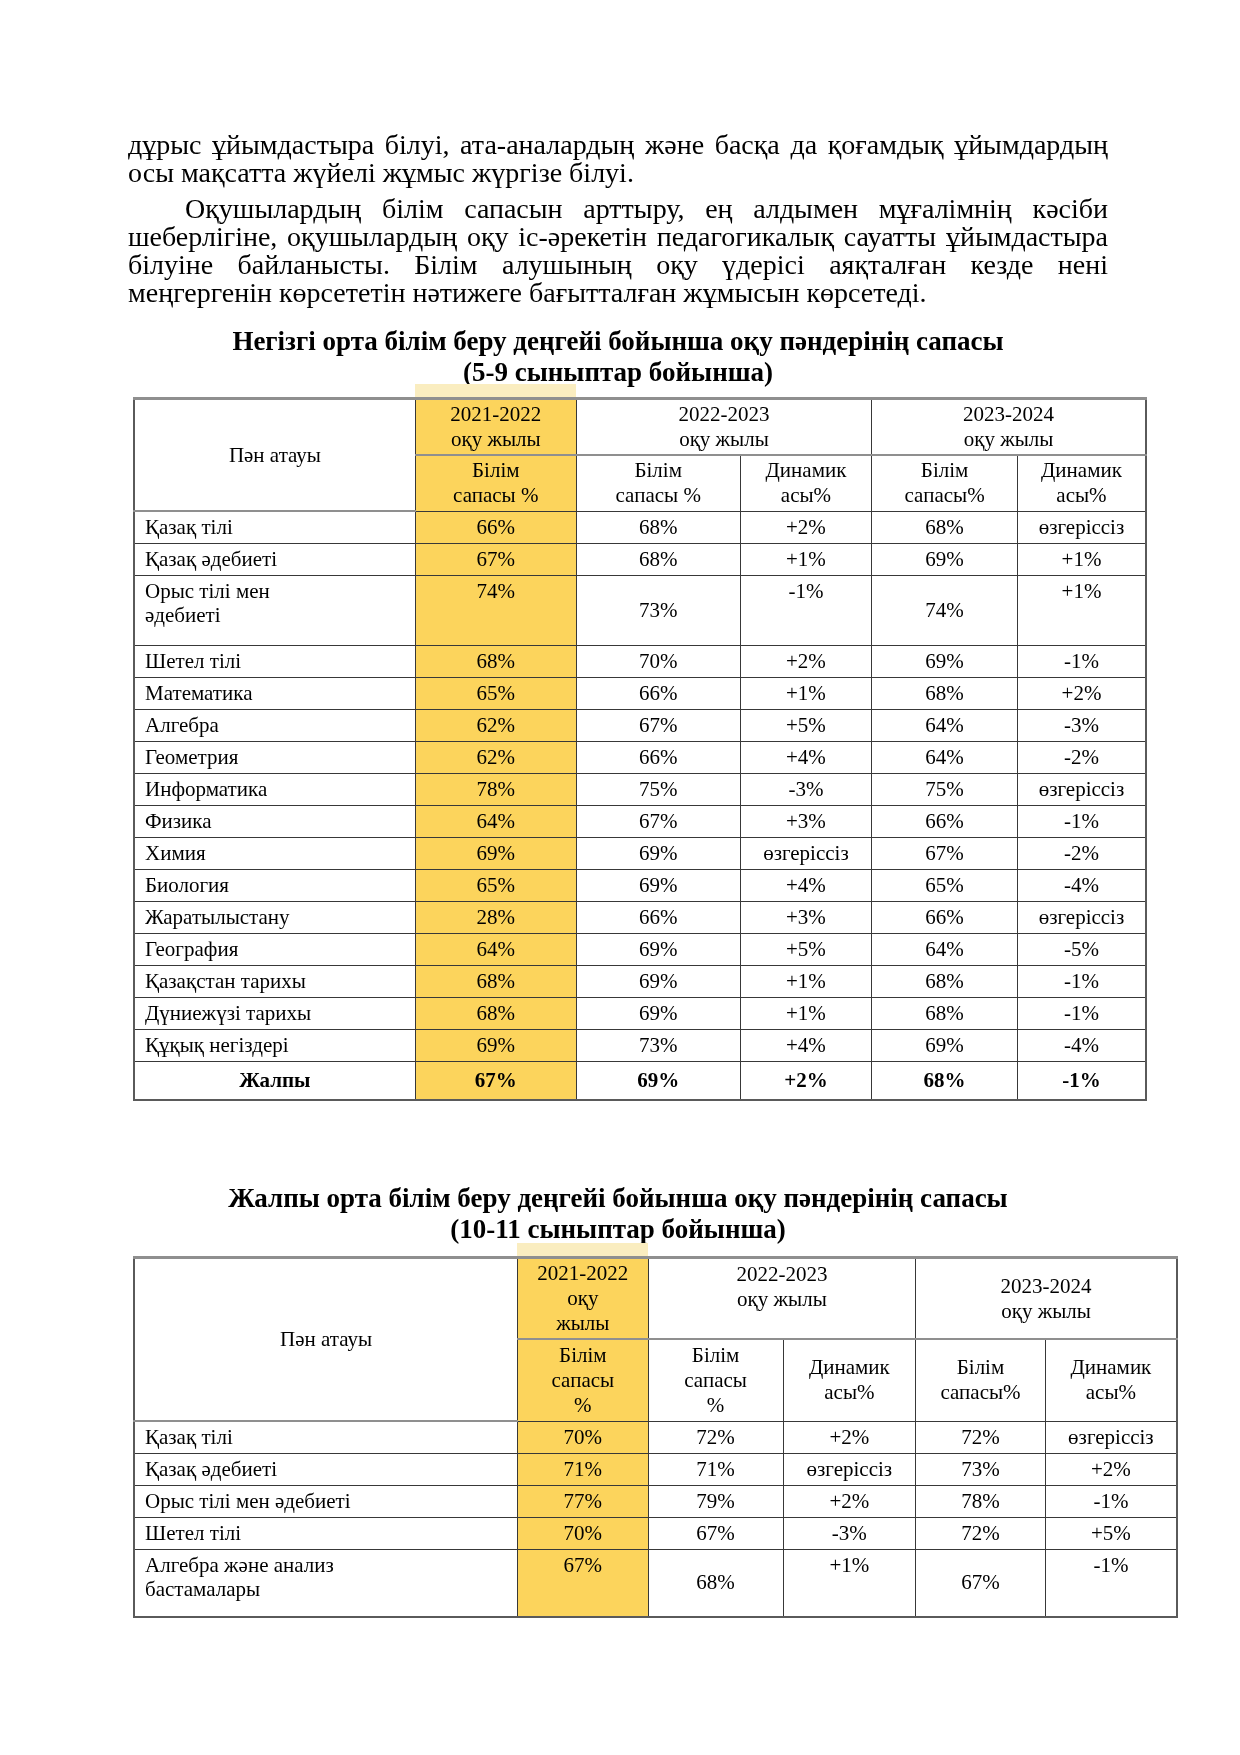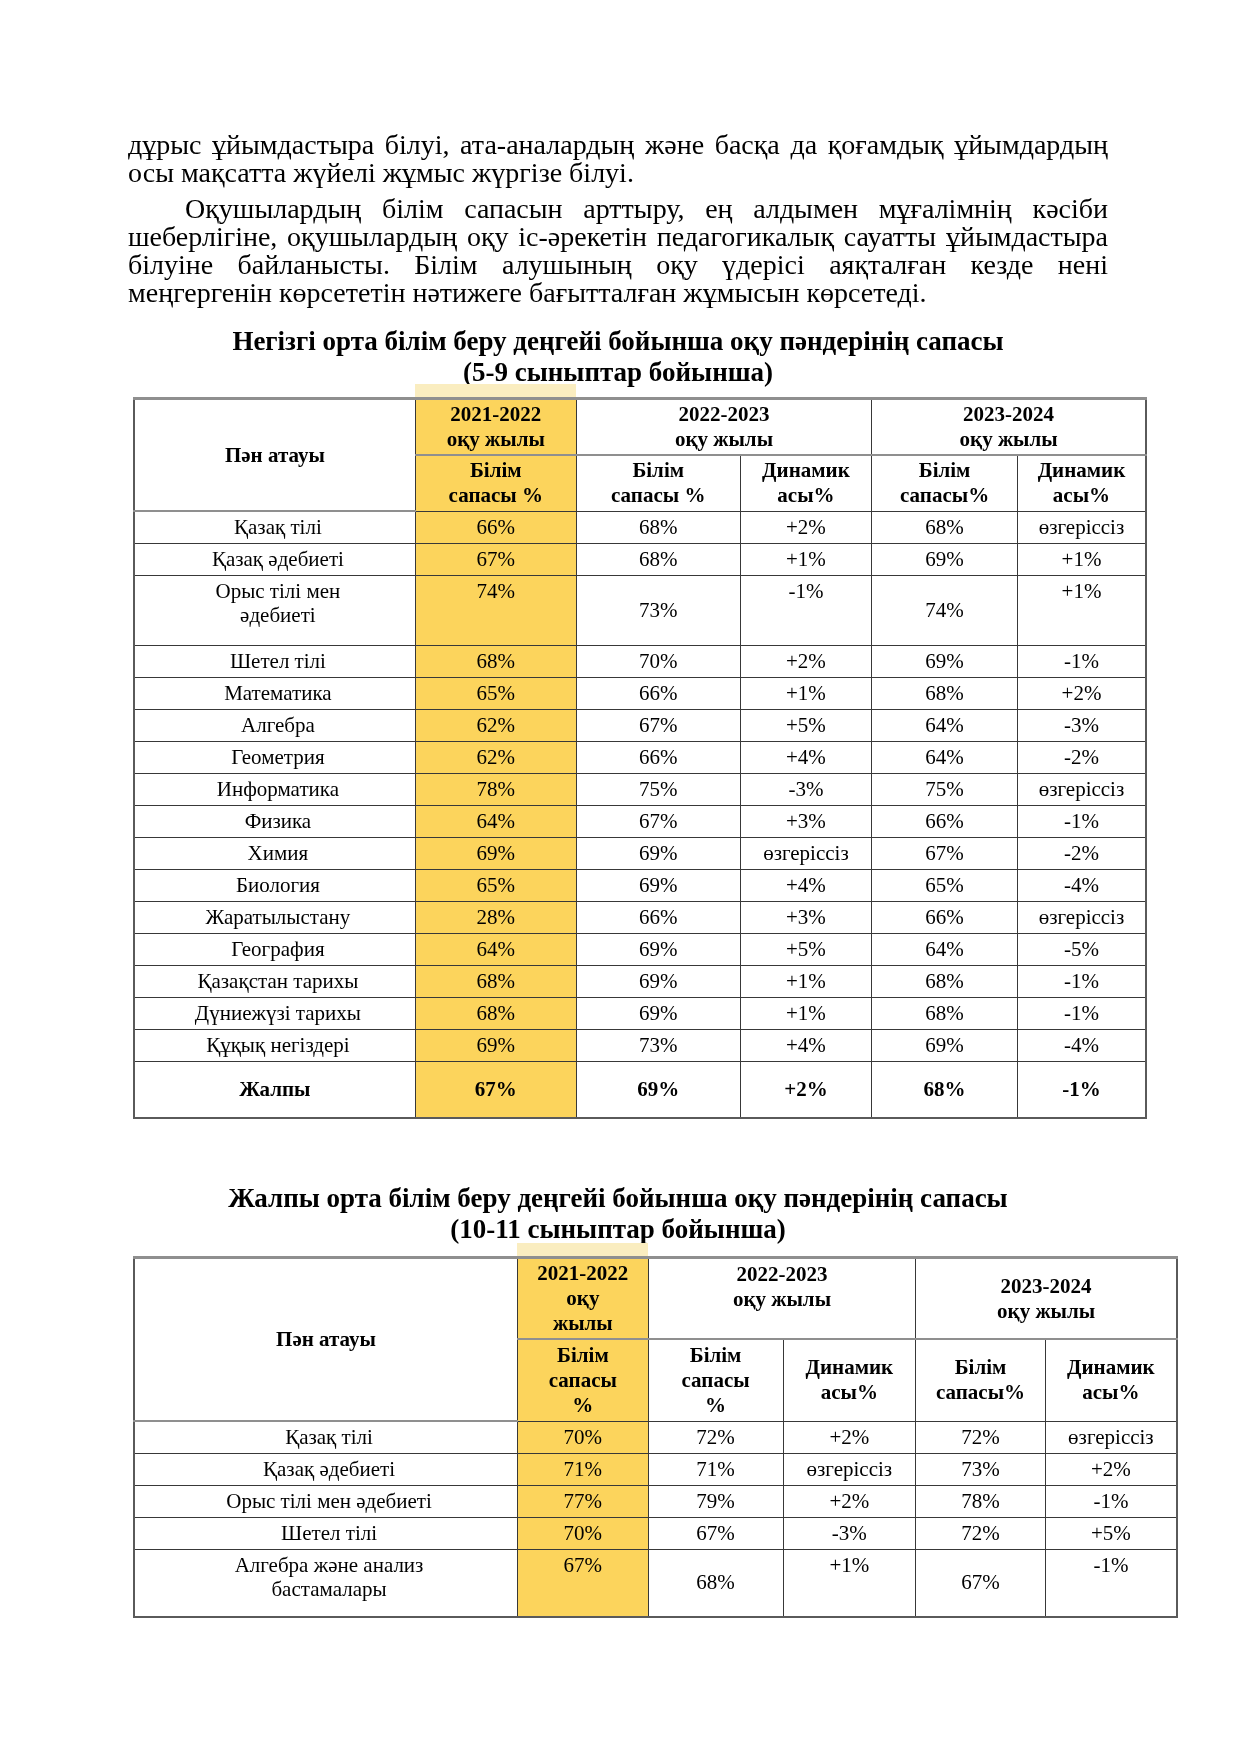--- a/index.html
+++ b/index.html
@@ -46,40 +46,40 @@
     border:2px solid var(--bord-outer,#5a5a5a);
     border-top:3px solid #8f8f8f;
   }
   .doc-table th,.doc-table td{
     border:1px solid var(--bord,#383838);
     font-size:21px;
     padding:2px 4px;
     overflow:hidden;
   }
   .doc-table th{
-    font-weight:bold;text-align:center;vertical-align:middle;
+    font-weight:normal;text-align:center;vertical-align:middle;
     white-space:pre-line;line-height:25px;
   }
   .doc-table tr.rowA th{border-bottom:2px solid #8f8f8f;}
   .doc-table td{vertical-align:middle;}
   .doc-table td.subject{
-    text-align:center;padding-left:10px;
+    text-align:left;padding-left:10px;
     white-space:pre-line;line-height:24px;
   }
   .doc-table td.val{text-align:center;}
   .ycell{background:var(--hl,#fcd45c);}
   .vtop{vertical-align:top !important;padding-top:3px !important;}
   tr.total td{font-weight:bold;text-align:center;}
 
   
   .t1 tr.rowA{height:56px;}
   .t1 tr.rowB{height:56px;}
   .t1 tbody tr{height:32px;}
   .t1 tbody tr.tall{height:70px;margin-top:32px;}
-  .t1 tbody tr.total{height:57px;}
+  .t1 tbody tr.total{height:39px;}
   
   .t2 tr.rowA{height:78px;}
   .t2 tr.rowB{height:82px;}
   .t2 tbody tr{height:32px;}
   .t2 tbody tr.tall{height:68px;}
 </style>
 </head>
 <body>
 
 <div class="page" style="--hl: #fcd45c; --strip: #faedc0; --bord: #383838; --bord-outer: #5a5a5a;">

